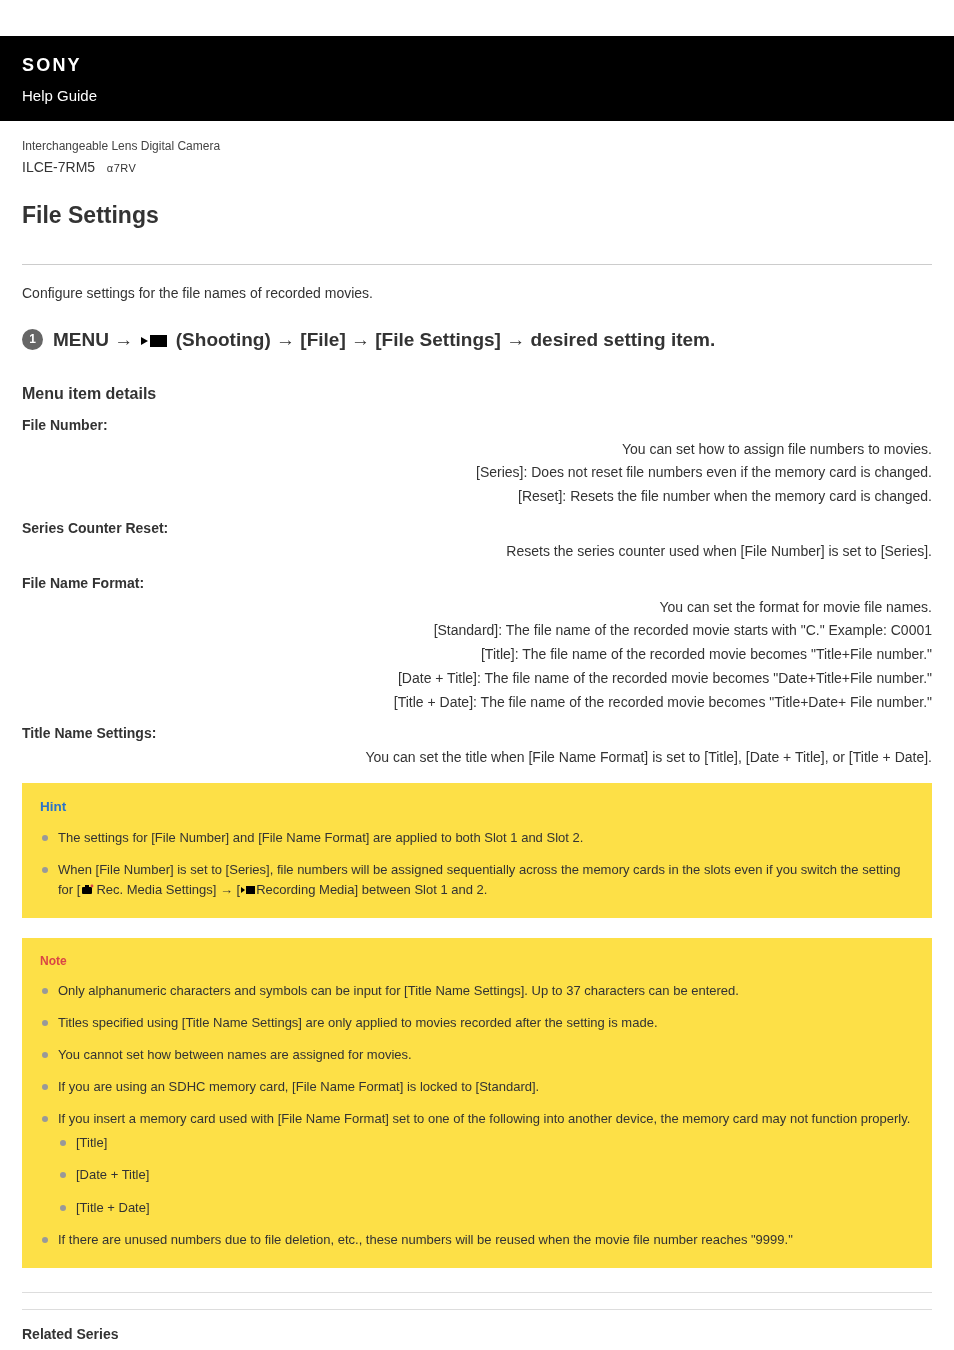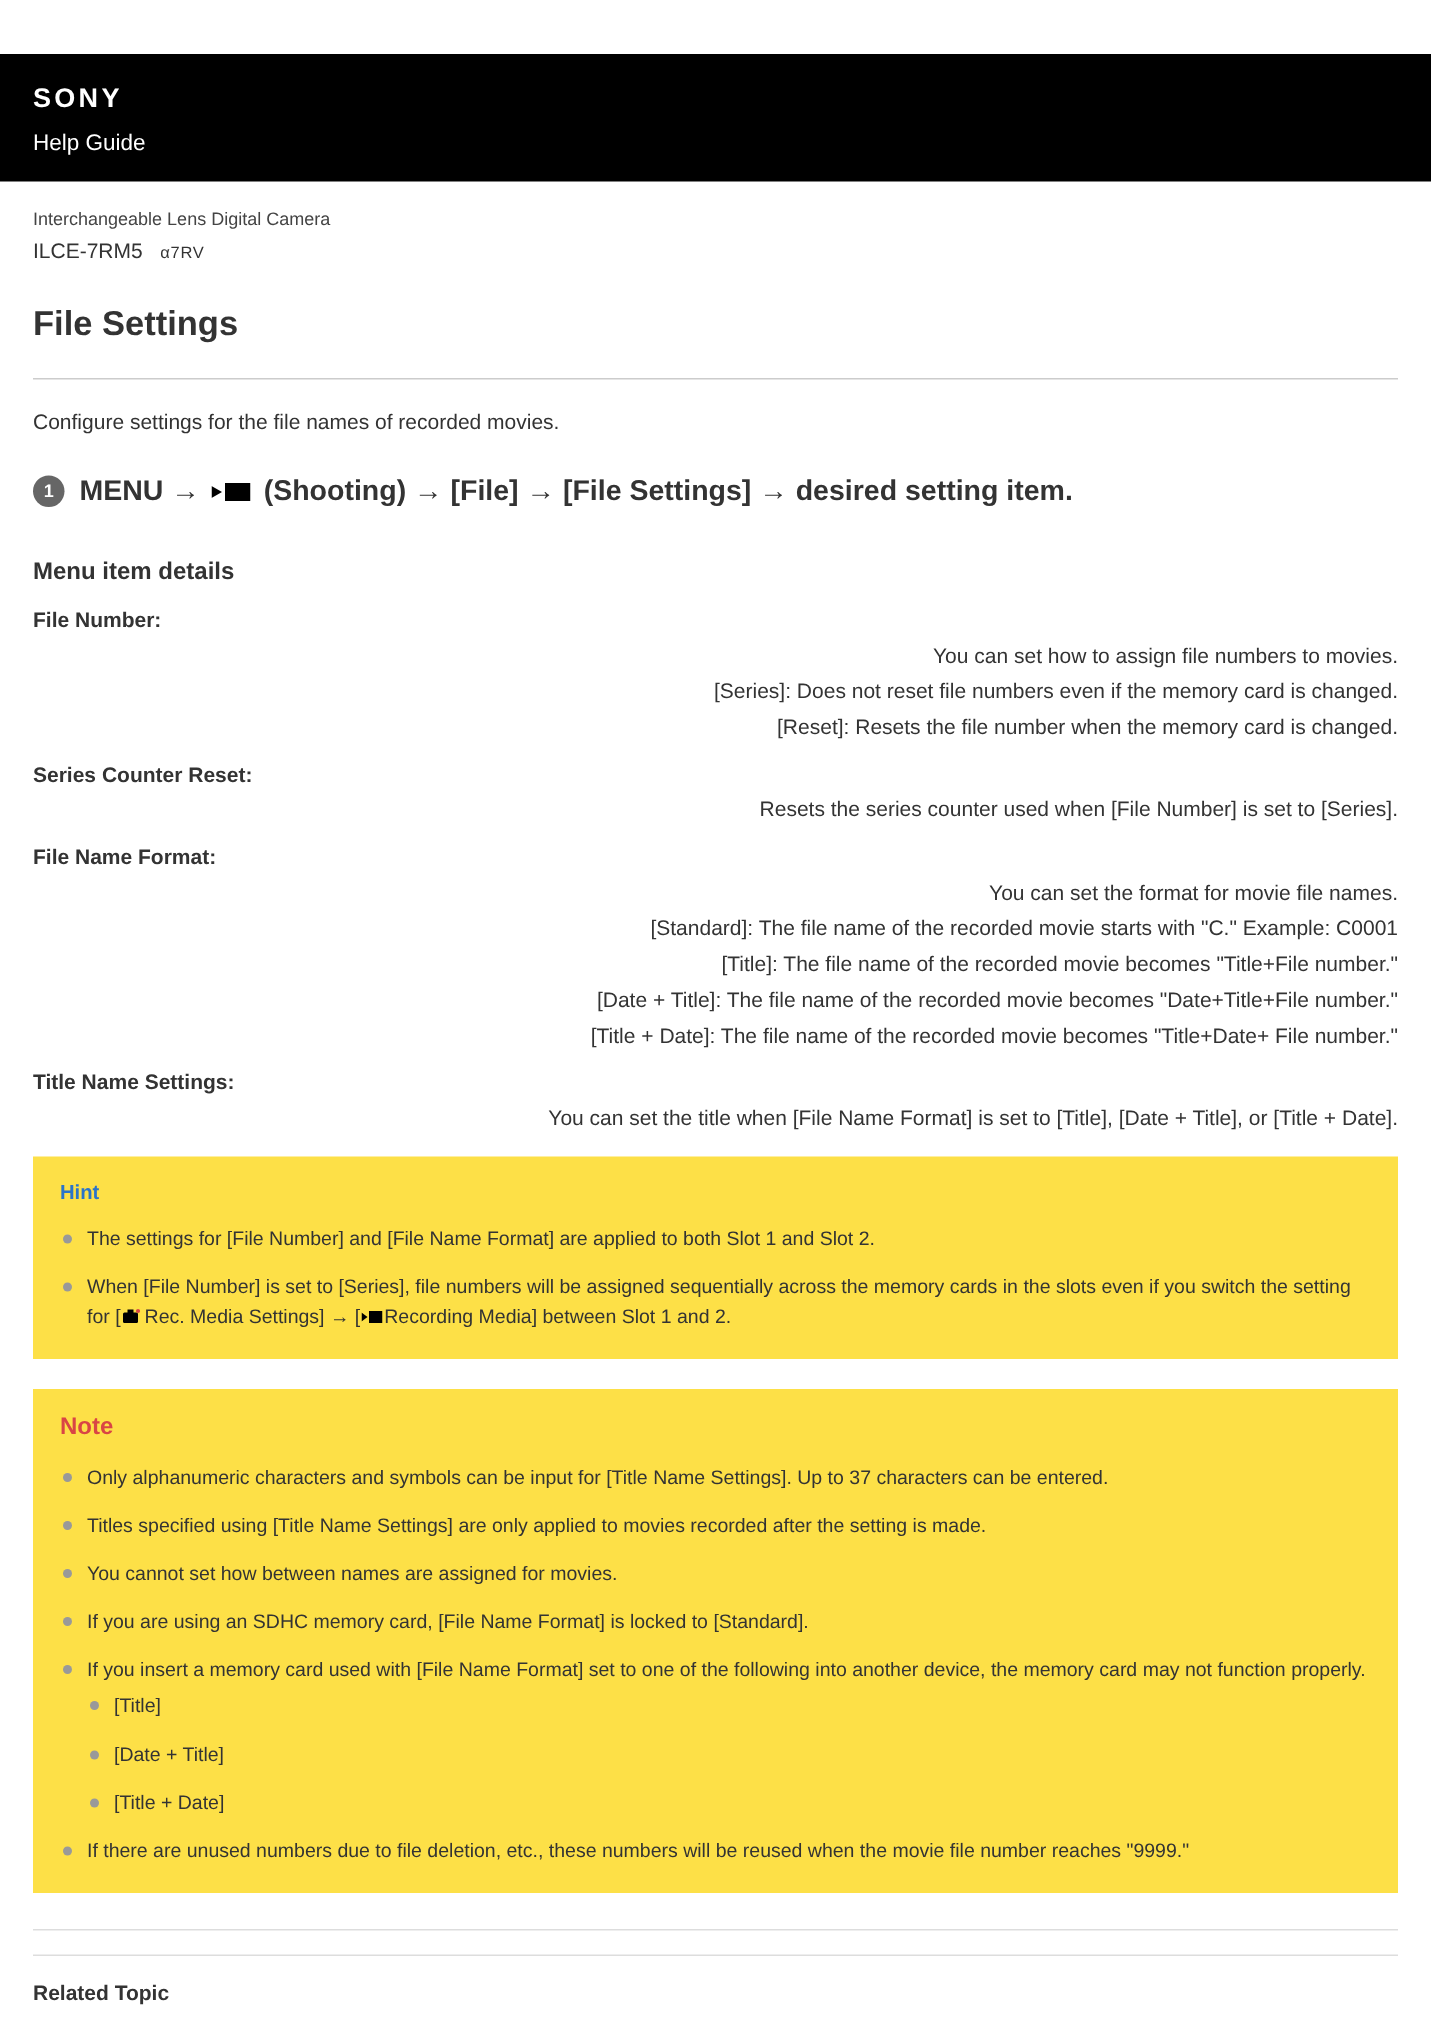--- a/index.html
+++ b/index.html
@@ -22,21 +22,21 @@
     font-weight: 800;
     font-size: 18px;
     letter-spacing: 2.2px;
   }
   .helpguide { font-size: 15px; margin-top: 4px; }
   .content { padding: 10px 22px 20px 22px; }
   .subhead { font-size: 12px; color: #444; margin-top: 6px; }
   .model { font-size: 14px; margin-top: 1px; }
   .model-suffix { font-size: 11px; letter-spacing: 0.5px; }
   h1.page-title {
-    font-size: 23px; font-weight: bold; margin-top: 20px; margin-bottom: 18px;
+    font-size: 23px; font-weight: bold; margin-top: 20px; margin-bottom: 30px;
   }
   hr.sep { border: none; border-top: 1px solid #ccc; margin: 0 0 18px 0; }
   .intro { font-size: 14px; margin-bottom: 20px; }
 
   .step-row { display: flex; align-items: center; gap: 10px; margin-bottom: 28px; }
   .step-badge {
     width: 21px; height: 21px; border-radius: 50%; background: #666;
     color: #fff; display: flex; align-items: center; justify-content: center;
     font-size: 12px; font-weight: bold;
   }
@@ -52,21 +52,21 @@
   .item-title { font-size: 14px; font-weight: bold; }
   .item-desc, .item-opt { font-size: 14px; margin-top: 2px; text-align: right; }
 
   .callout {
     background: #fde047;
     padding: 14px 18px 16px 18px;
     margin-top: 14px;
   }
   .callout.hint .callout-title { color: #2b74c9; font-weight: bold; font-size: 13.5px; margin-bottom: 10px; }
   .callout.note { margin-top: 20px; }
-  .callout.note .callout-title { color: #d94545; font-weight: bold; font-size: 16px; margin-bottom: 10px; }
+  .callout.note .callout-title { color: #d94545; font-weight: bold; font-size: 12px; margin-bottom: 10px; }
   .callout ul { list-style: none; padding: 0; }
   .callout ul > li {
     position: relative; padding-left: 18px; margin-bottom: 12px;
     font-size: 13px; color: #333;
   }
   .callout ul > li::before {
     content: ""; position: absolute; left: 2px; top: 7px;
     width: 6px; height: 6px; border-radius: 50%; background: #999;
   }
   .callout ul > li:last-child { margin-bottom: 2px; }
@@ -190,20 +190,20 @@
               <li>[Date + Title]</li>
               <li>[Title + Date]</li>
             </ul></li>
           <li>If there are unused numbers due to file deletion, etc., these numbers will be reused when the movie file number reaches "9999."</li>
         </ul>
     </div>
 
     <div class="related-wrap">
       <hr class="thin">
       <hr class="thin" style="margin-top:16px;">
-      <div class="related-title">Related Topic</div>
+      <div class="related-title">Related Series</div>
       <ul class="related-list" id="related-list">
           <li><a>File/Folder Settings</a></li>
         </ul>
     </div>
   </div>
 
 </div>
 
 </body></html>

